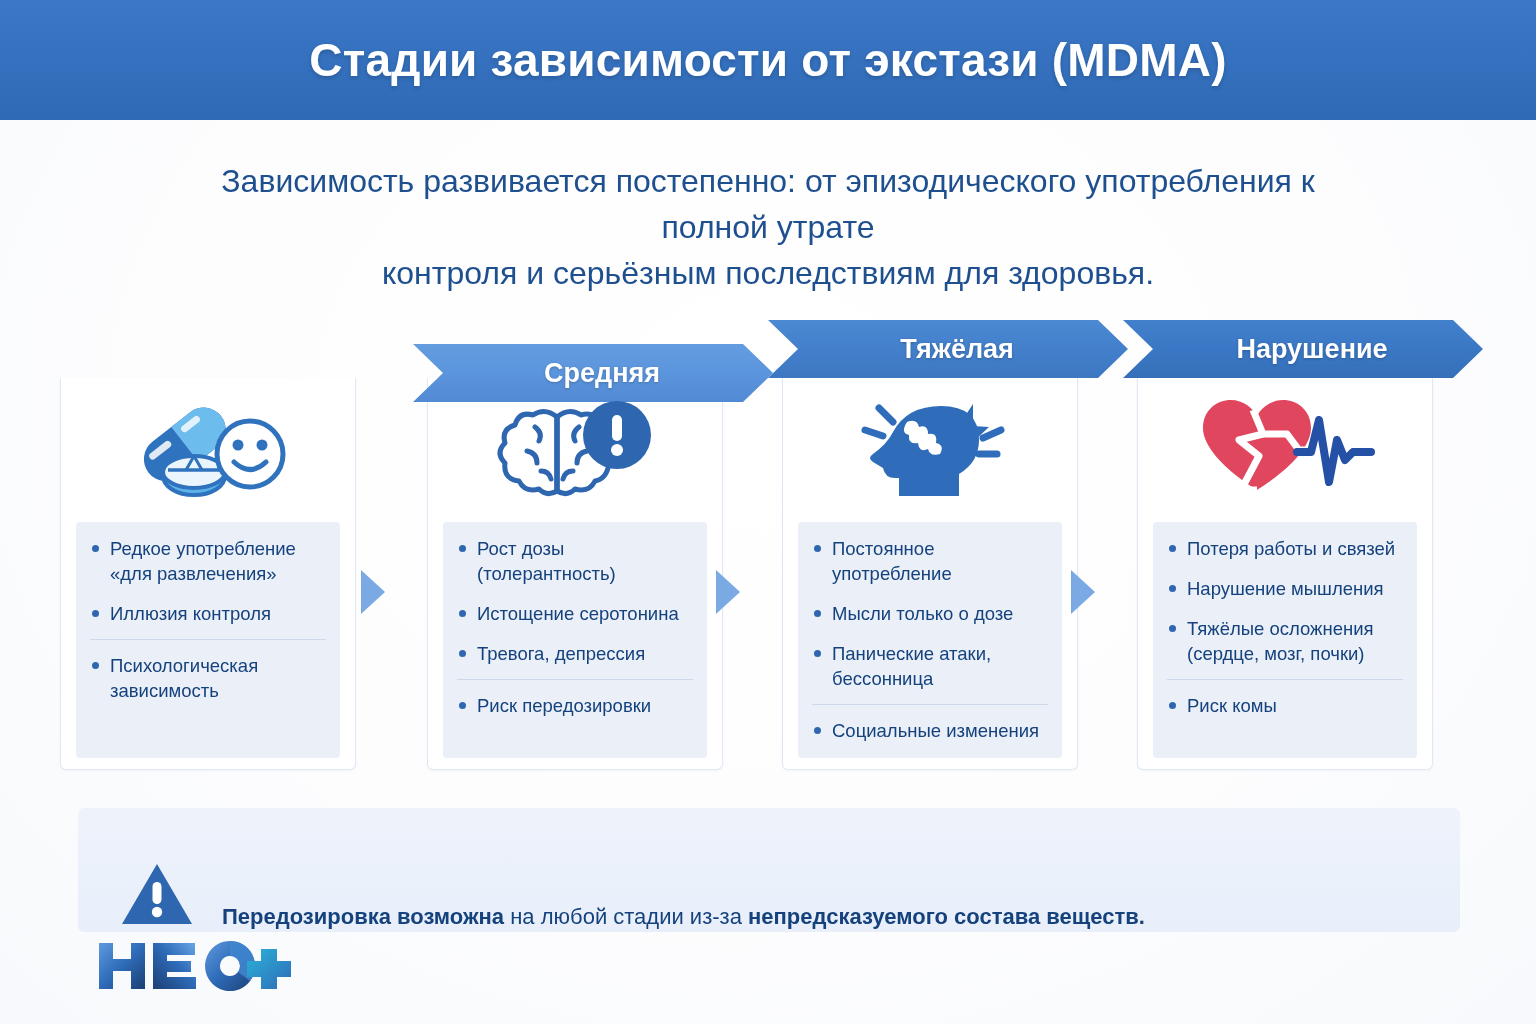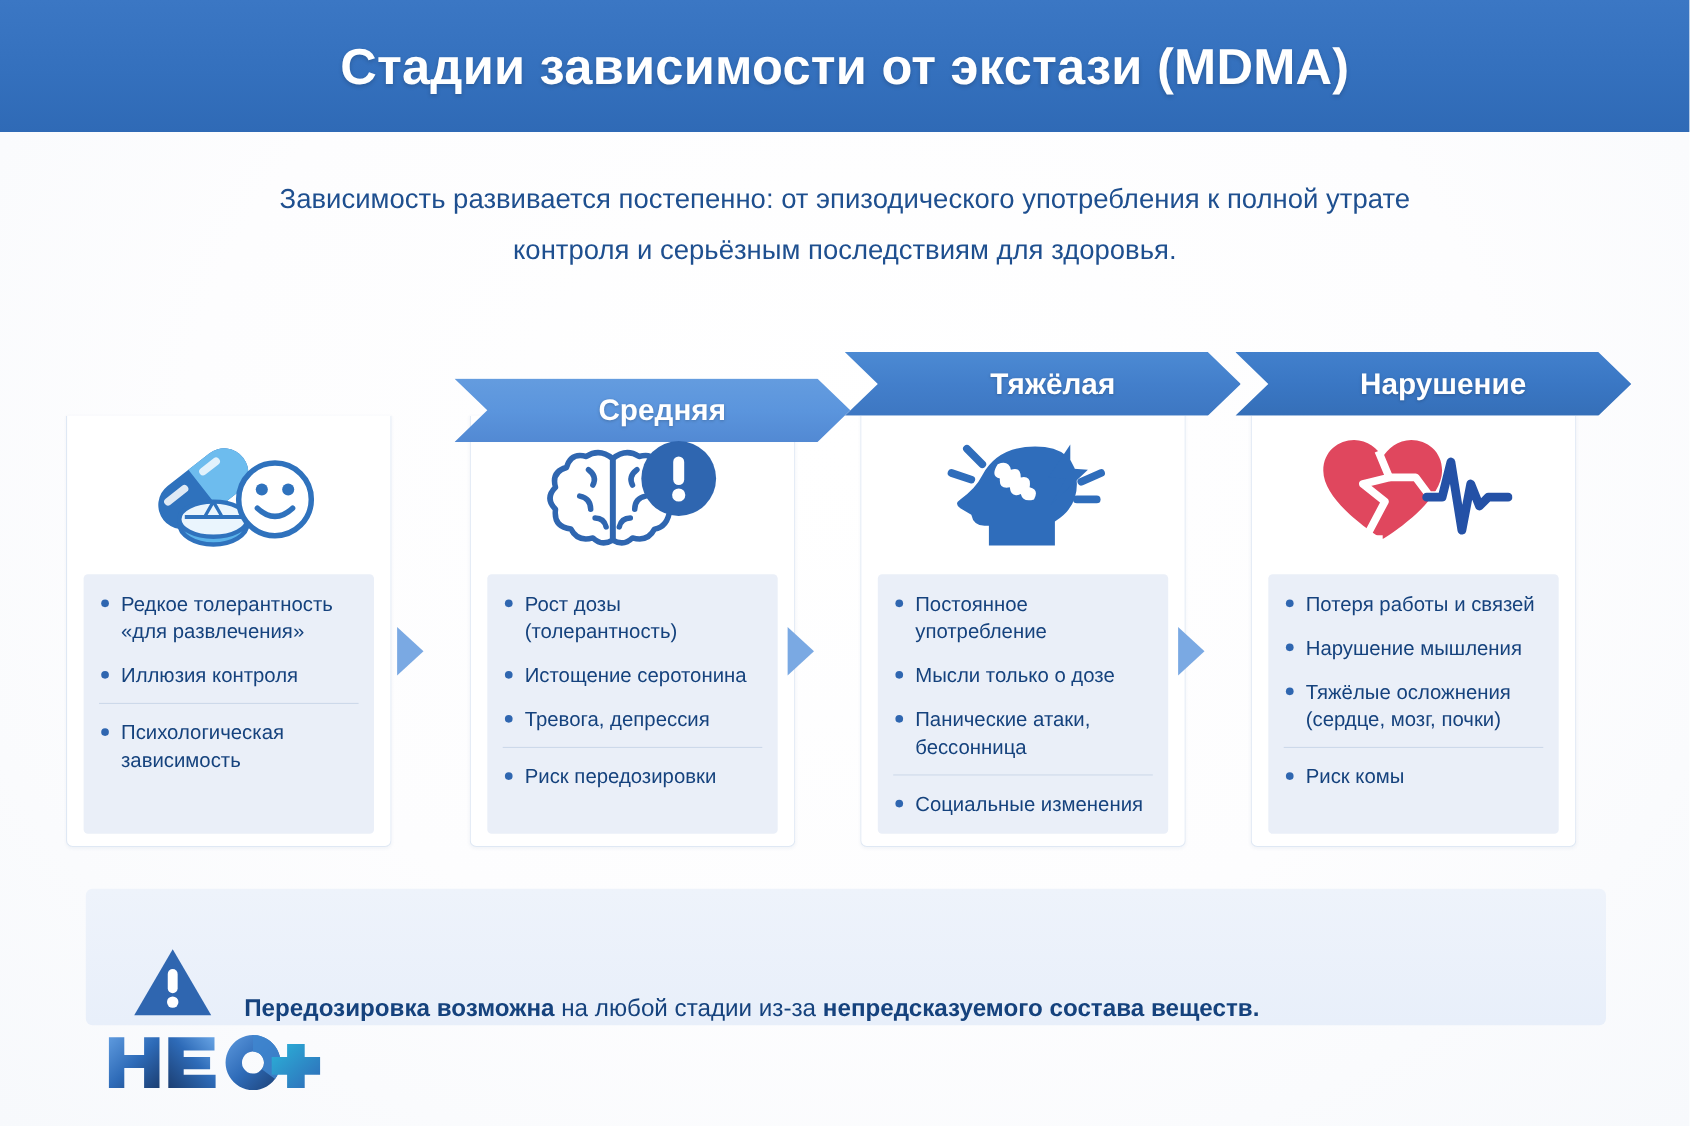--- a/index.html
+++ b/index.html
@@ -45,21 +45,21 @@
     white-space: nowrap;
   }
 
   
   .subtitle {
     position: absolute;
     left: 168px; top: 158px;
     width: 1200px;
     text-align: center;
     color: #1e4f8f;
-    font-size: 25px;
+    font-size: 32px;
     line-height: 46px;
   }
 
   
   .stages {
     position: absolute;
     left: 58px; top: 320px;
     width: 1420px;
     height: 450px;
     display: flex;
@@ -243,21 +243,21 @@
           <path d="M44 76 h52" stroke="#2f72bd" stroke-width="3.5" fill="none"></path>
           <path d="M70 62 L62 76 M70 62 L78 76" stroke="#2f72bd" stroke-width="3" fill="none"></path>
           <circle cx="126" cy="60" r="33" fill="#ffffff" stroke="#2f72bd" stroke-width="5"></circle>
           <circle cx="114" cy="51" r="5.5" fill="#2f72bd"></circle>
           <circle cx="138" cy="51" r="5.5" fill="#2f72bd"></circle>
           <path d="M110 68 q16 15 32 0" stroke="#2f72bd" stroke-width="5" fill="none" stroke-linecap="round"></path>
         </svg>
       </div>
       <div class="bullet-panel">
         <ul class="bullets">
-          <li><span>Редкое толерантность «для развлечения»</span></li>
+          <li><span>Редкое употребление «для развлечения»</span></li>
           <li><span>Иллюзия контроля</span></li>
           <li class="div-above"><span>Психологическая зависимость</span></li>
         </ul>
       </div>
     </div>
 
     <div class="stage">
       <div class="stage-card"></div>
       <div class="chevron chev-2">
         <span>Средняя</span>

